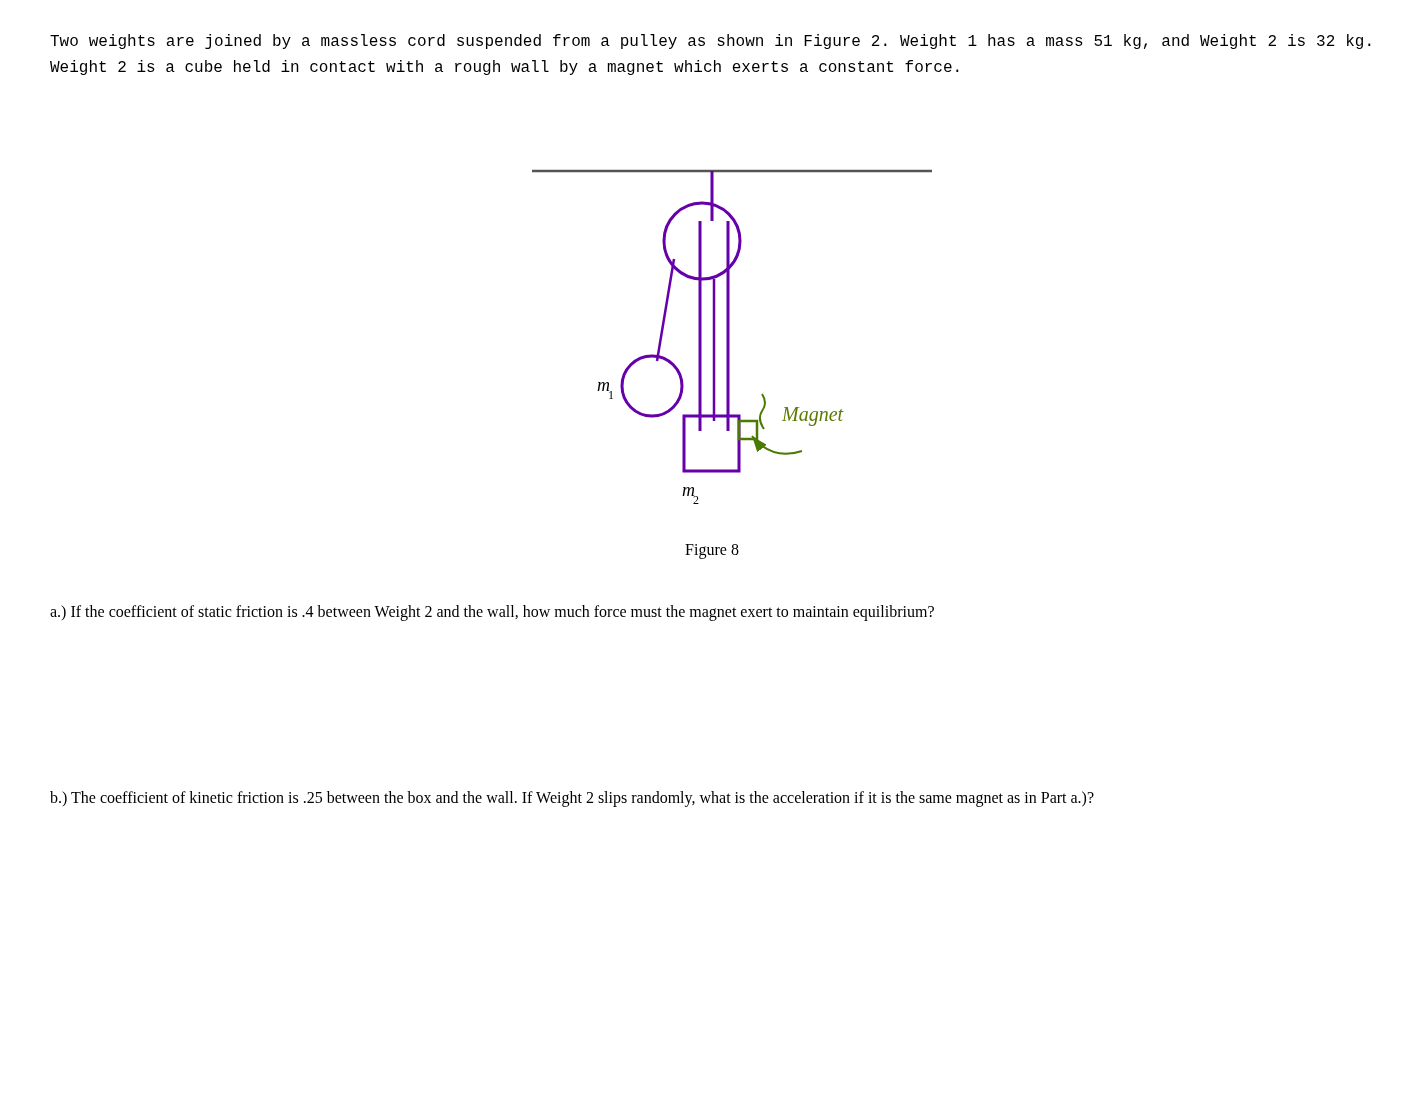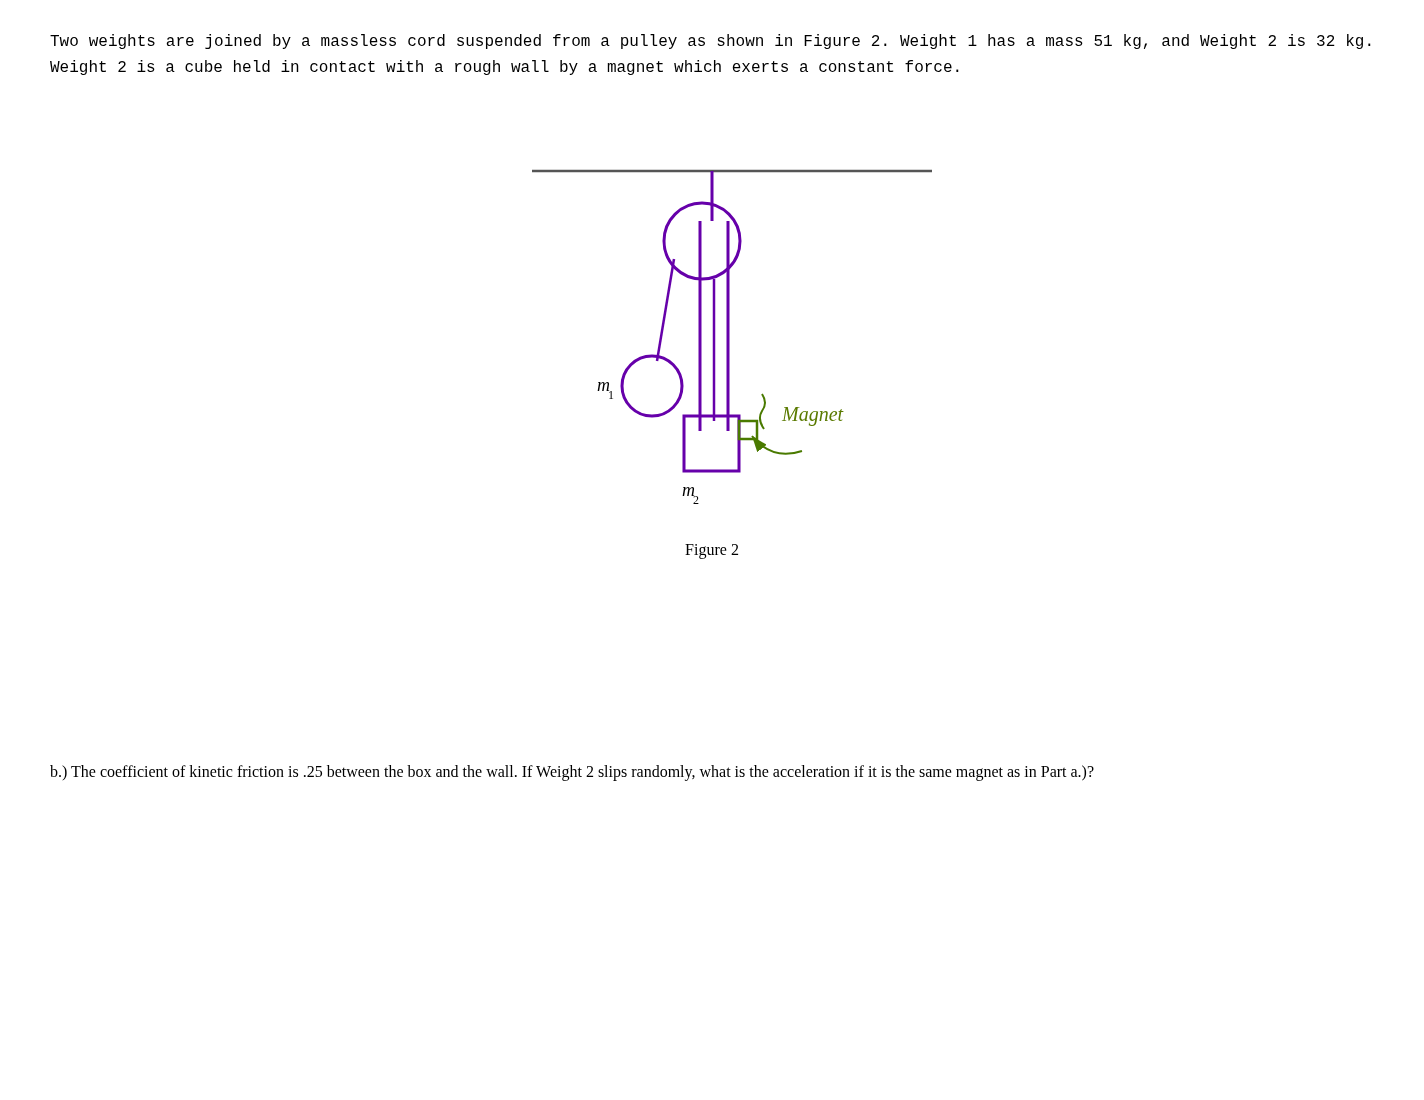--- a/index.html
+++ b/index.html
@@ -106,25 +106,28 @@
         </marker>
       </defs>
 
       <text x="370" y="310" fill="#5a7a00" font-size="20" font-family="'Comic Sans MS', cursive, sans-serif" font-style="italic">Magnet</text>
 
       <path d="M 352 318 Q 345 308 350 300 Q 356 292 350 283" stroke="#4a7a00" stroke-width="2" fill="none"></path>
 
     </svg>
   </div>
   <div class="figure-caption">
-    <span>Figure 2</span>
+    <span>Figure 8</span>
   </div>
 </div>
 
 <div class="question-section">
+  <div class="question-text">
+    <span>a.)  If the coefficient of static friction is .4 between Weight 2 and the wall, how much force must the magnet exert to maintain equilibrium?</span>
+  </div>
   <div class="answer-space"></div>
 </div>
 
 <div class="question-section">
   <div class="question-text">
     <span>b.)   The coefficient of kinetic friction is .25 between the box and the wall.  If Weight 2 slips randomly, what is the acceleration if it is the same magnet as in Part a.)?</span>
   </div>
 </div>
 
 </body></html>

